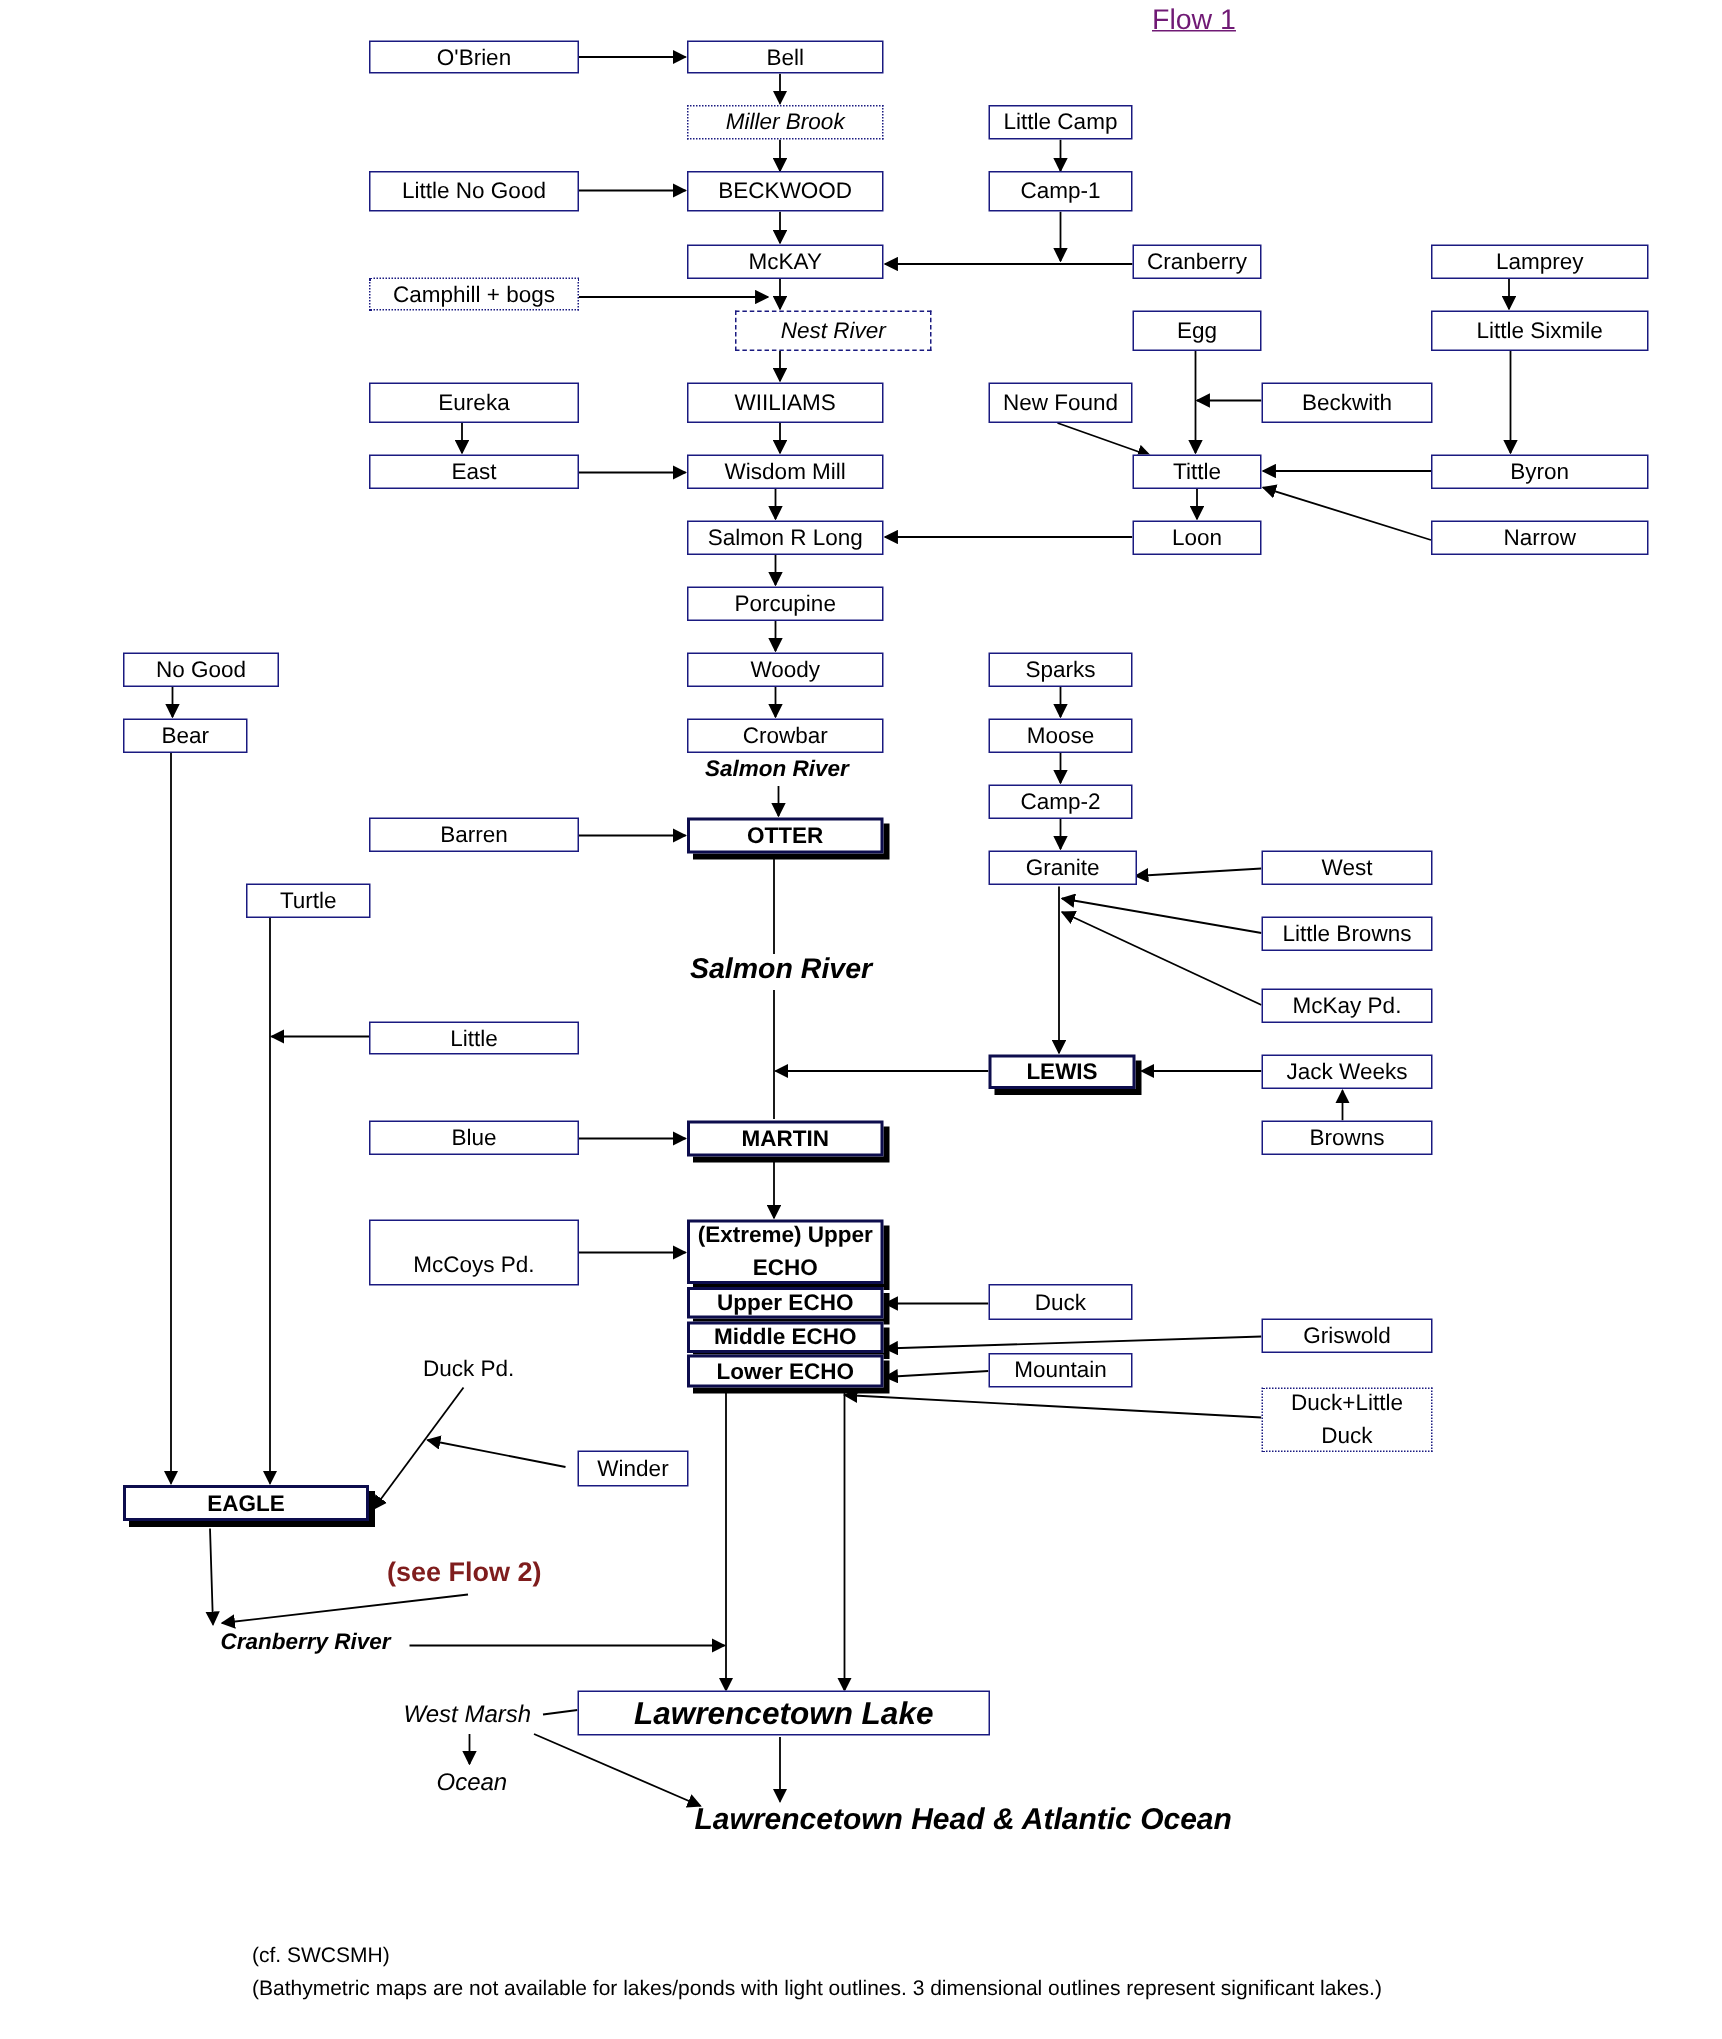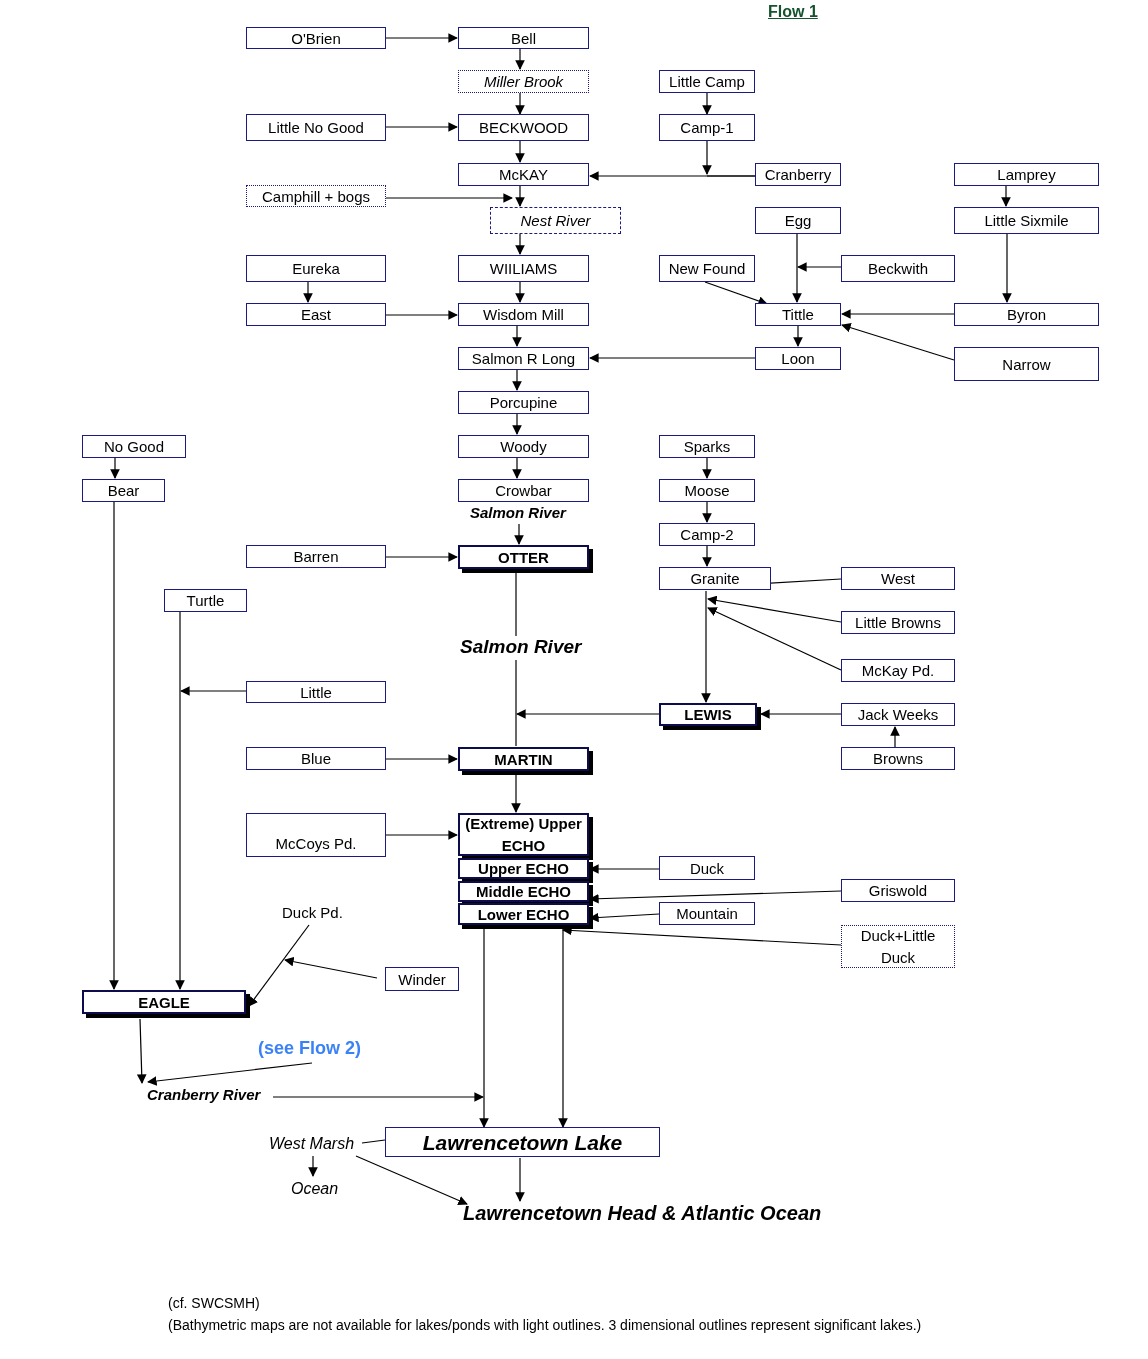--- a/index.html
+++ b/index.html
@@ -10,23 +10,23 @@
             display: flex; align-items: center; justify-content: center; text-align: center;
             font-size: 15px; line-height: 21px; white-space: nowrap; }
     .node.dotted { border: 1px dotted #1a1a80; }
     .node.dashed { border: 1px dashed #1a1a80; margin-left: 32px; }
     .node.italic { font-style: italic; }
     .node.major { border: 2px solid #0d0d4d; font-weight: bold; font-size: 15px;
                   box-shadow: 4px 4px 0 #000; }
     .node.wrap { white-space: normal; line-height: 22px; }
     .label { position: absolute; white-space: nowrap; font-size: 15px; }
     .label.river { font-weight: bold; font-style: italic; }
-    .title-flow { position: absolute; left: 768px; top: 3px; color: #14532d; font-weight: bold;
-                  font-size: 16px; text-decoration: underline; }
-    .see-flow { position: absolute; left: 258px; top: 1038px; color: #3b82f6; font-weight: bold; font-size: 18px; }
+    .title-flow { position: absolute; left: 768px; top: 3px; color: #701a75; font-weight: normal;
+                  font-size: 19px; text-decoration: underline; }
+    .see-flow { position: absolute; left: 258px; top: 1038px; color: #7f1d1d; font-weight: bold; font-size: 18px; }
     .big-lake { font-weight: bold; font-style: italic; font-size: 21px; }
     .footnote { position: absolute; left: 168px; font-size: 14px; }
   </style>
 </head>
 <body>
 
 <svg id="edges" xmlns="http://www.w3.org/2000/svg">
   <defs>
     <marker id="ah" viewBox="0 0 10 10" refX="9" refY="5" markerWidth="8" markerHeight="8" orient="auto">
       <path d="M0,0 L10,5 L0,10 z" fill="#000"></path>
@@ -121,34 +121,34 @@
 <div class="node" style="left:246px;top:255px;width:140px;height:27px;">Eureka</div>
 <div class="node" style="left:458px;top:255px;width:131px;height:27px;">WIILIAMS</div>
 <div class="node" style="left:659px;top:255px;width:96px;height:27px;">New Found</div>
 <div class="node" style="left:841px;top:255px;width:114px;height:27px;">Beckwith</div>
 <div class="node" style="left:246px;top:303px;width:140px;height:23px;">East</div>
 <div class="node" style="left:458px;top:303px;width:131px;height:23px;">Wisdom Mill</div>
 <div class="node" style="left:755px;top:303px;width:86px;height:23px;">Tittle</div>
 <div class="node" style="left:954px;top:303px;width:145px;height:23px;">Byron</div>
 <div class="node" style="left:458px;top:347px;width:131px;height:23px;">Salmon R Long</div>
 <div class="node" style="left:755px;top:347px;width:86px;height:23px;">Loon</div>
-<div class="node" style="left:954px;top:347px;width:145px;height:34px;">Narrow</div>
+<div class="node" style="left:954px;top:347px;width:145px;height:23px;">Narrow</div>
 <div class="node" style="left:458px;top:391px;width:131px;height:23px;">Porcupine</div>
 
 <div class="node" style="left:82px;top:435px;width:104px;height:23px;">No Good</div>
 <div class="node" style="left:458px;top:435px;width:131px;height:23px;">Woody</div>
 <div class="node" style="left:659px;top:435px;width:96px;height:23px;">Sparks</div>
 <div class="node" style="left:82px;top:479px;width:83px;height:23px;">Bear</div>
 <div class="node" style="left:458px;top:479px;width:131px;height:23px;">Crowbar</div>
 <div class="node" style="left:659px;top:479px;width:96px;height:23px;">Moose</div>
 <div class="label river" style="left:470px;top:504px;">Salmon River</div>
 <div class="node" style="left:659px;top:523px;width:96px;height:23px;">Camp-2</div>
 <div class="node" style="left:246px;top:545px;width:140px;height:23px;">Barren</div>
 <div class="node major" style="left:458px;top:545px;width:131px;height:24px;">OTTER</div>
-<div class="node" style="left:659px;top:567px;width:112px;height:23px;">Granite</div>
+<div class="node" style="left:659px;top:567px;width:99px;height:23px;">Granite</div>
 <div class="node" style="left:841px;top:567px;width:114px;height:23px;">West</div>
 <div class="node" style="left:164px;top:589px;width:83px;height:23px;">Turtle</div>
 <div class="node" style="left:841px;top:611px;width:114px;height:23px;">Little Browns</div>
 <div class="label river" style="left:460px;top:636px;font-size:19px;">Salmon River</div>
 <div class="node" style="left:841px;top:659px;width:114px;height:23px;">McKay Pd.</div>
 <div class="node" style="left:246px;top:681px;width:140px;height:22px;">Little</div>
 <div class="node major" style="left:659px;top:703px;width:98px;height:23px;">LEWIS</div>
 <div class="node" style="left:841px;top:703px;width:114px;height:23px;">Jack Weeks</div>
 <div class="node" style="left:246px;top:747px;width:140px;height:23px;">Blue</div>
 <div class="node major" style="left:458px;top:747px;width:131px;height:24px;">MARTIN</div>

